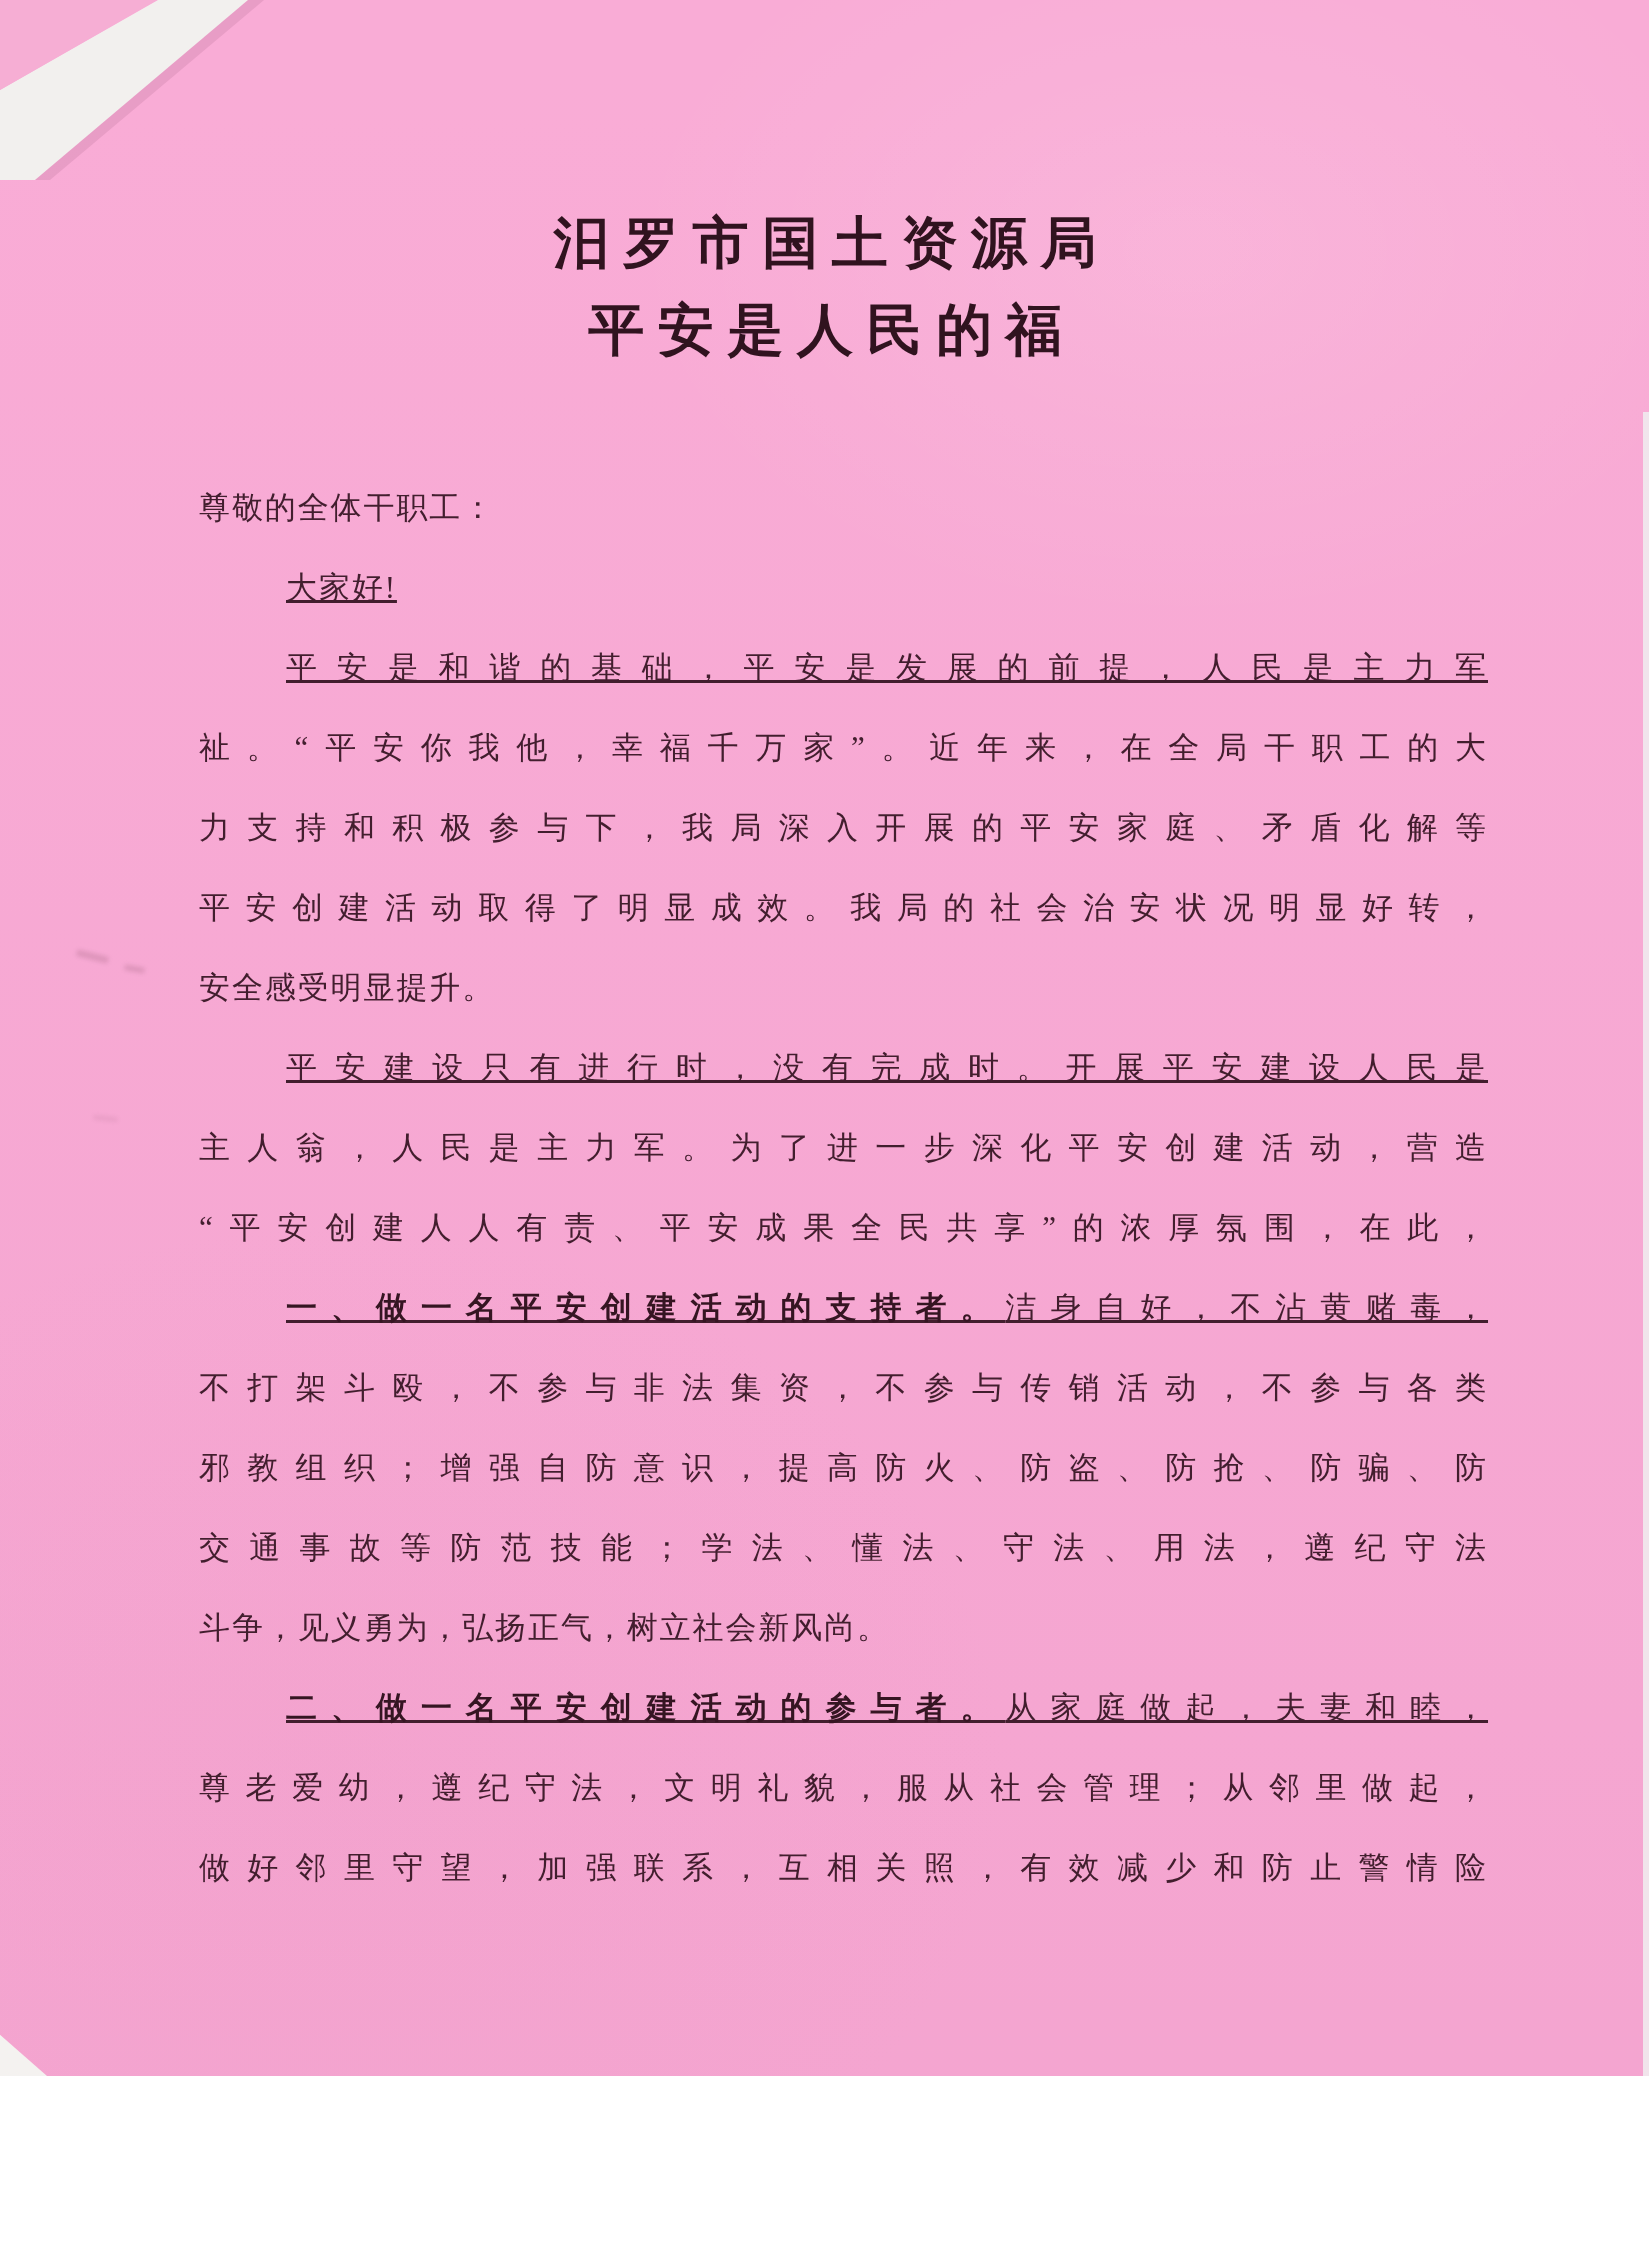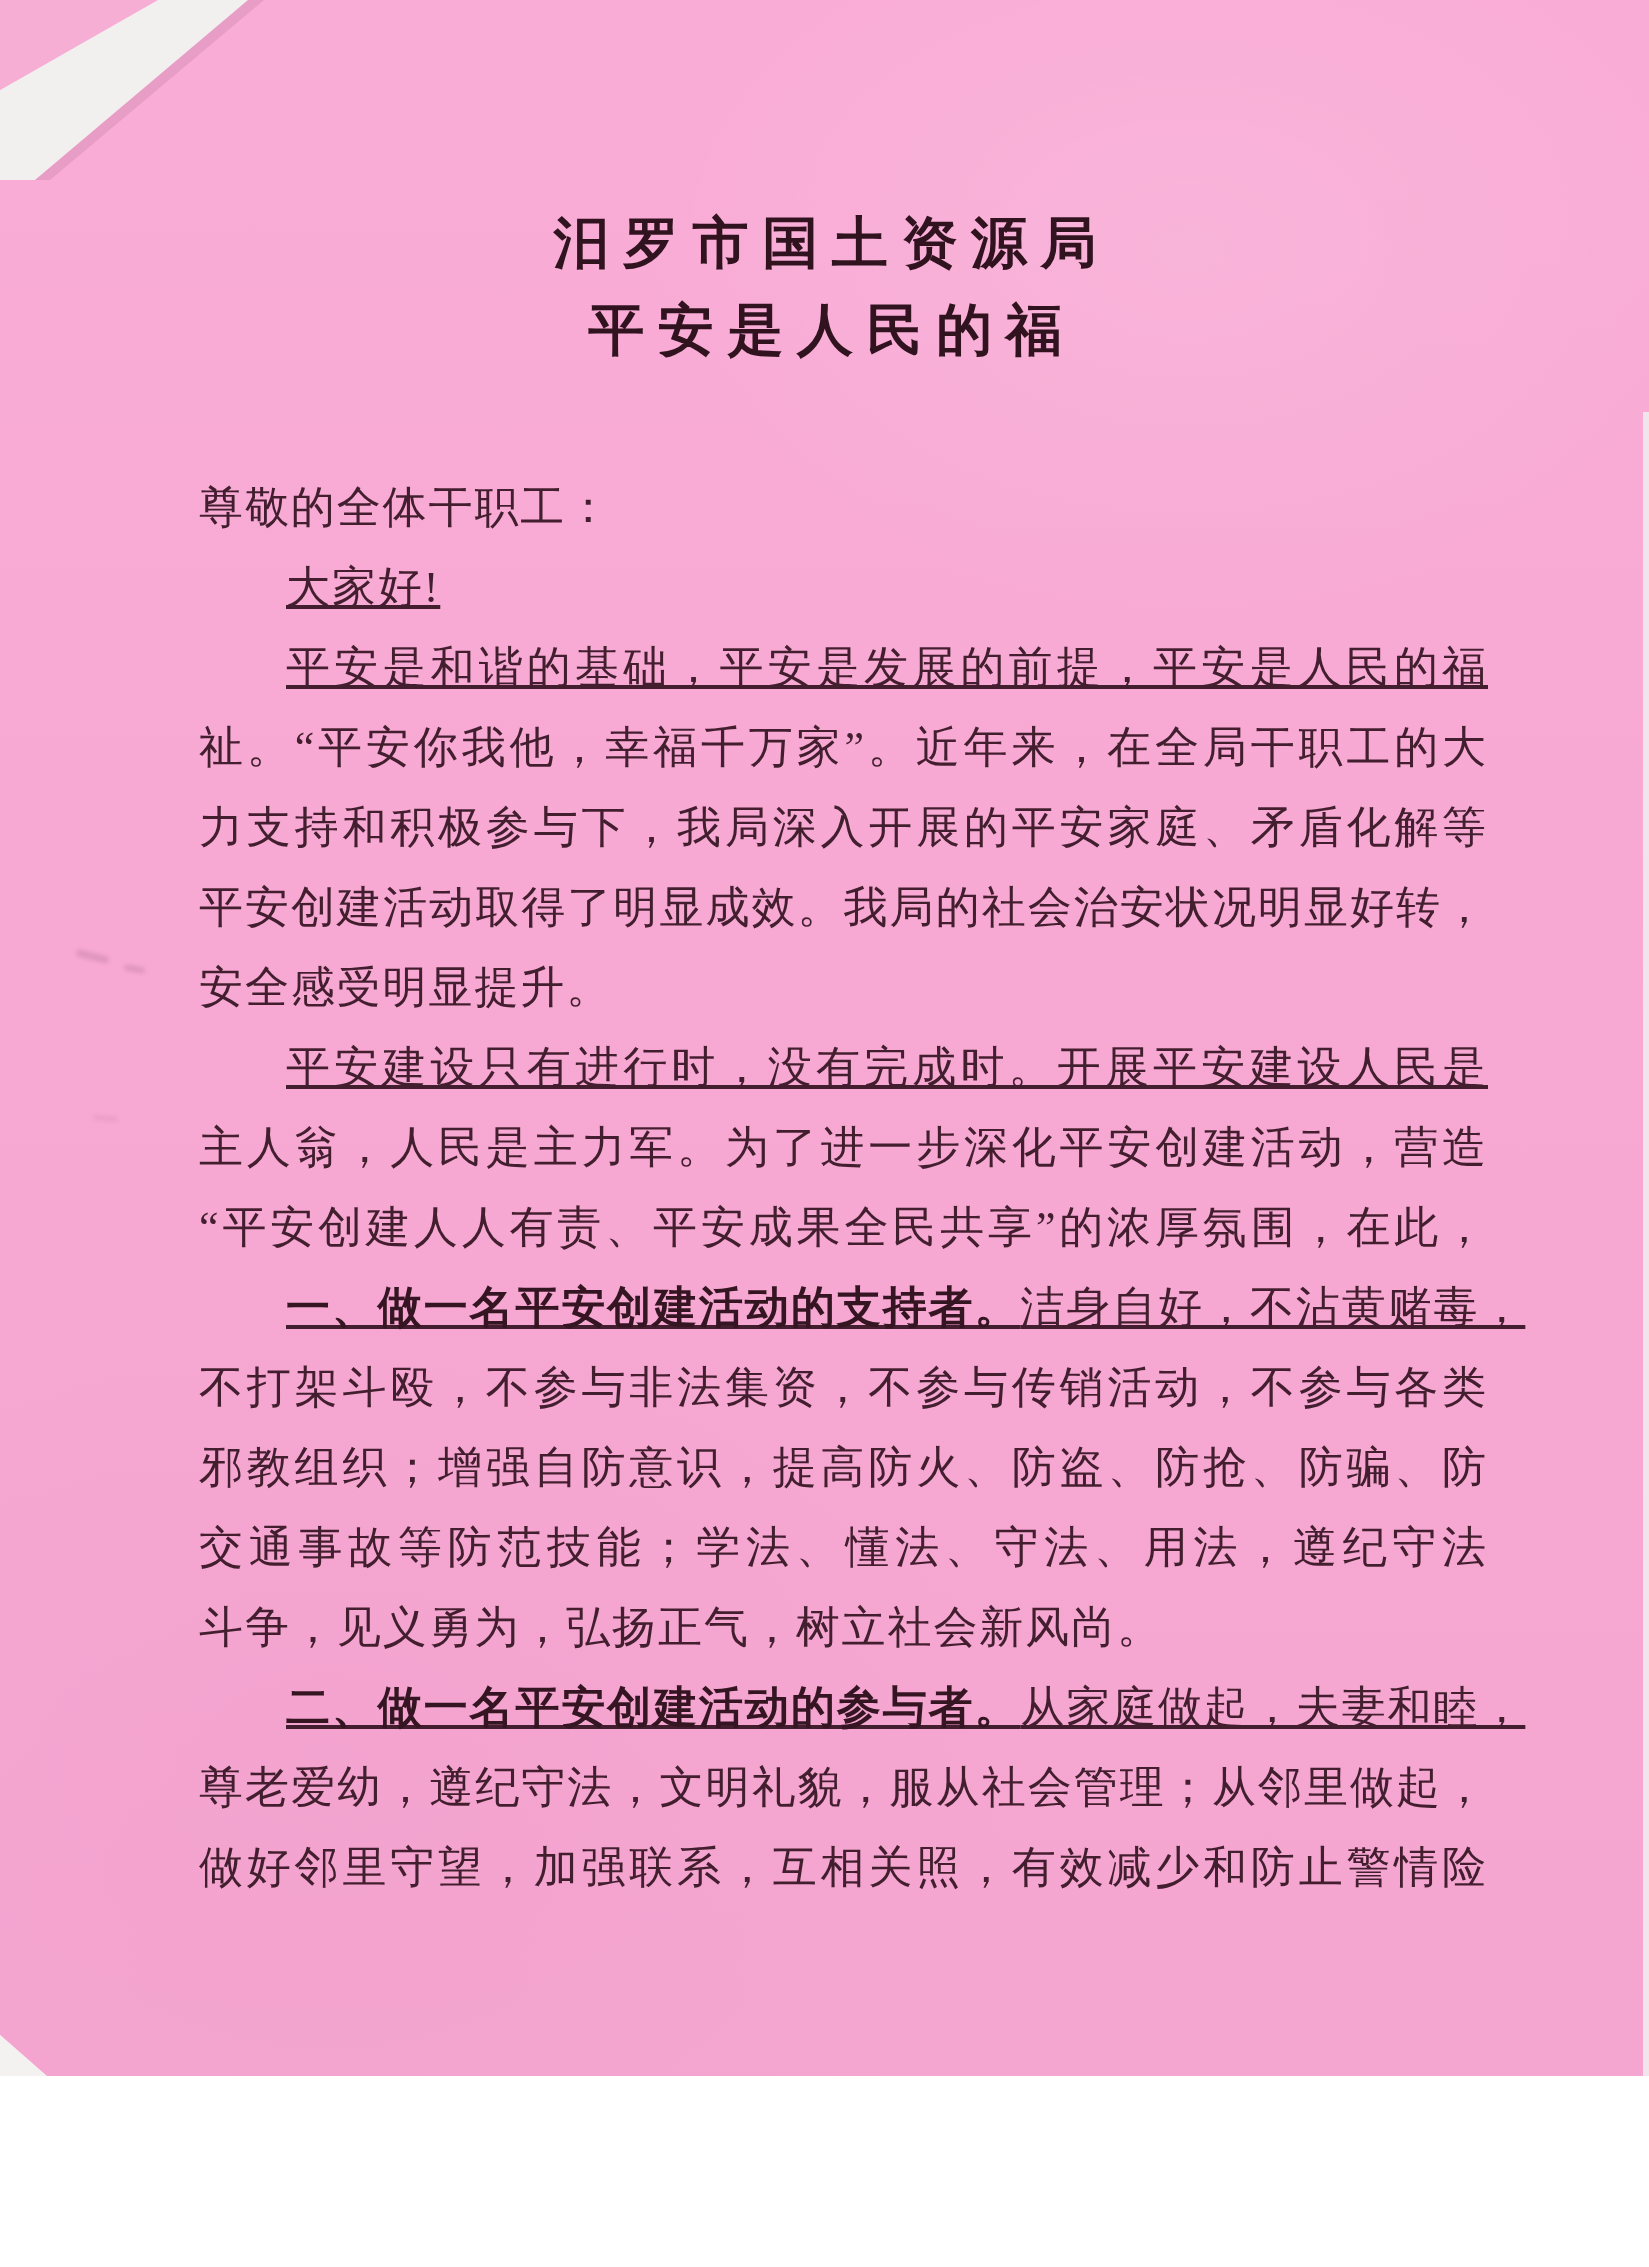--- a/index.html
+++ b/index.html
@@ -88,21 +88,21 @@
     text-indent: 13.6px; 
   }
   .content {
     position: absolute;
     left: 199px;
     top: 468px;
     width: 1289px;
     color: #421e2e;
   }
   .line {
-    font-size: 44px;
+    font-size: 31px;
     line-height: 80px;
     letter-spacing: 1.9px;
     text-align: justify;
     text-align-last: justify;
     white-space: nowrap;
     text-justify: inter-character;
   }
   .line.left {
     text-align-last: left;
   }
@@ -135,21 +135,21 @@
   </div>
 
   <div class="content">
       <div>
         <div class="line left"><span>尊敬的全体干职工：</span></div>
       </div>
       <div>
         <div class="line indent left"><span>大家好!</span></div>
       </div>
       <div>
-        <div class="line indent"><span>平安是和谐的基础，平安是发展的前提，平安是人民的福</span></div>
+        <div class="line indent"><span>平安是和谐的基础，平安是发展的前提，人民是主力军</span></div>
         <div class="line"><span>祉。“平安你我他，幸福千万家”。近年来，在全局干职工的大</span></div>
         <div class="line"><span>力支持和积极参与下，我局深入开展的平安家庭、矛盾化解等</span></div>
         <div class="line"><span>平安创建活动取得了明显成效。我局的社会治安状况明显好转，</span></div>
         <div class="line left"><span>安全感受明显提升。</span></div>
       </div>
       <div>
         <div class="line indent"><span>平安建设只有进行时，没有完成时。开展平安建设人民是</span></div>
         <div class="line"><span>主人翁，人民是主力军。为了进一步深化平安创建活动，营造</span></div>
         <div class="line"><span>“平安创建人人有责、平安成果全民共享”的浓厚氛围，在此，</span></div>
       </div>

